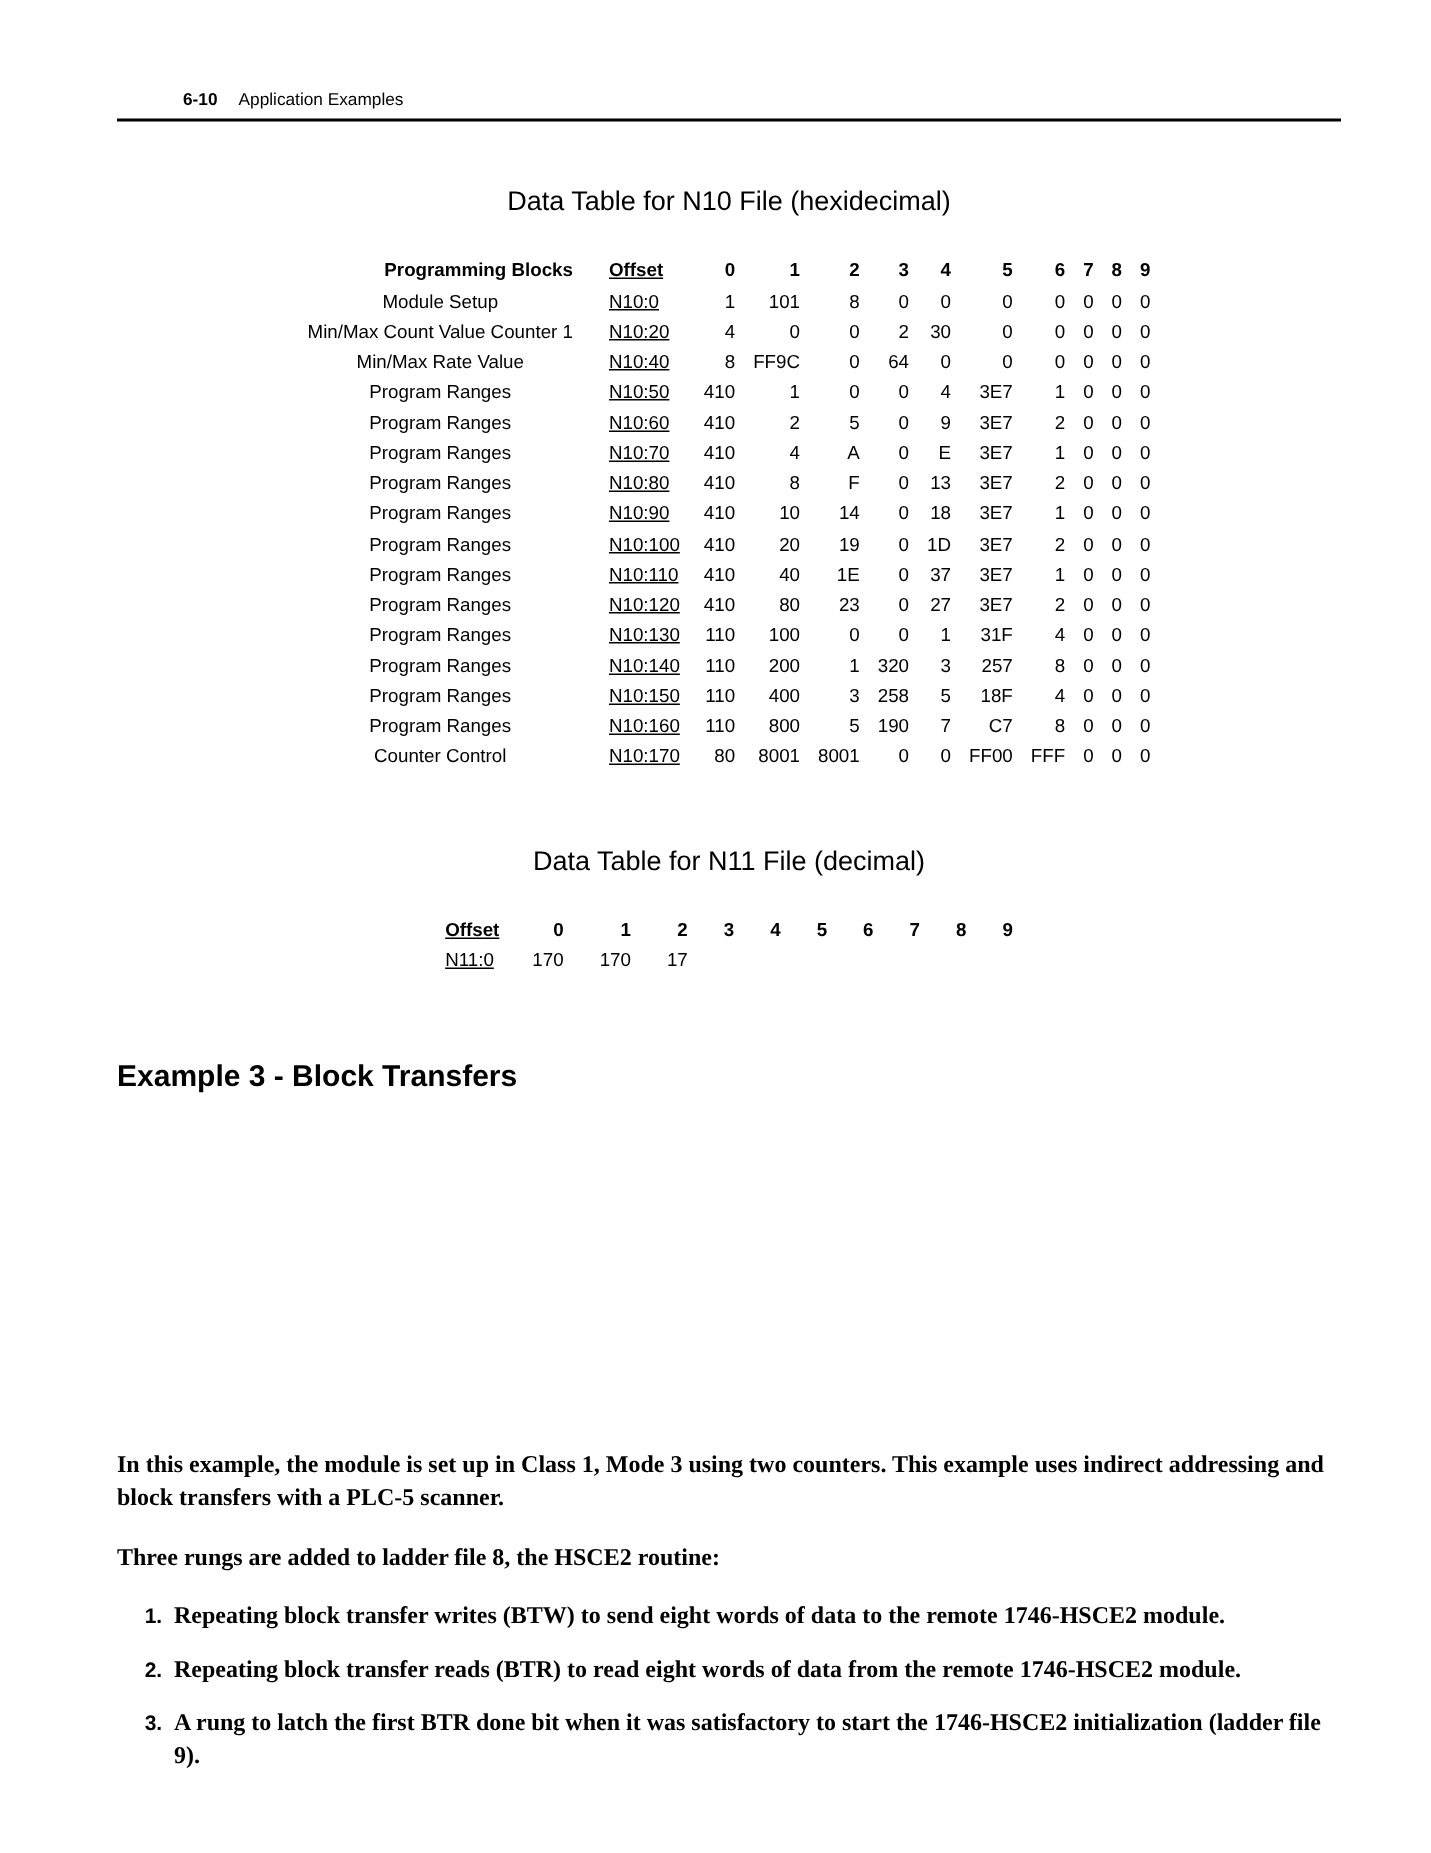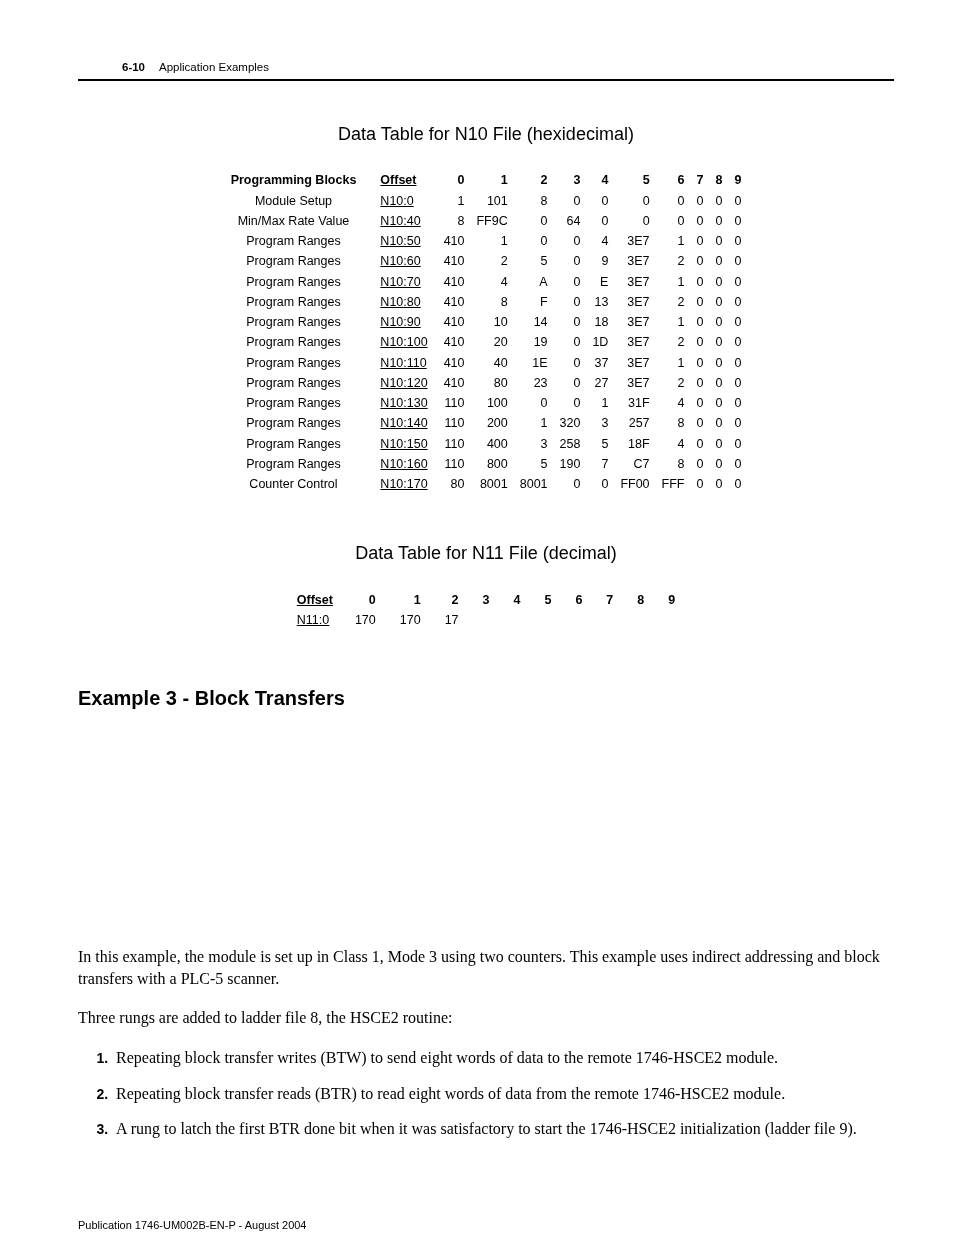--- a/index.html
+++ b/index.html
@@ -57,20 +57,21 @@
     font-size: 20px;
     flex: 0 0 250px;
     margin: 0;
     line-height: 1.2;
   }
   .body-col {
     flex: 1;
     font-family: Garamond, "Times New Roman", serif;
     font-size: 16px;
     line-height: 1.35;
+    font-weight: bold;
   }
   .body-col p { margin: 0 0 18px 0; }
   ol.steps { margin: 0 0 18px 0; padding-left: 34px; }
   ol.steps li { margin-bottom: 14px; padding-left: 4px;}
   ol.steps li::marker { font-weight: bold; font-family: Arial, Helvetica, sans-serif; font-size: 14px;}
   .footer {
     font-family: Liberation Sans, sans-serif;
     font-size: 11px;
     margin-top: 60px;
   }
@@ -110,20 +111,34 @@
         <td>8</td>
         <td>0</td>
         <td>0</td>
         <td>0</td>
         <td>0</td>
         <td>0</td>
         <td>0</td>
         <td>0</td>
       </tr>
       <tr>
+        <td class="lbl">Min/Max Count Value Counter 1</td>
+        <td class="off">N10:20</td>
+        <td>4</td>
+        <td>0</td>
+        <td>0</td>
+        <td>2</td>
+        <td>30</td>
+        <td>0</td>
+        <td>0</td>
+        <td>0</td>
+        <td>0</td>
+        <td>0</td>
+      </tr>
+      <tr>
         <td class="lbl">Min/Max Rate Value</td>
         <td class="off">N10:40</td>
         <td>8</td>
         <td>FF9C</td>
         <td>0</td>
         <td>64</td>
         <td>0</td>
         <td>0</td>
         <td>0</td>
         <td>0</td>

